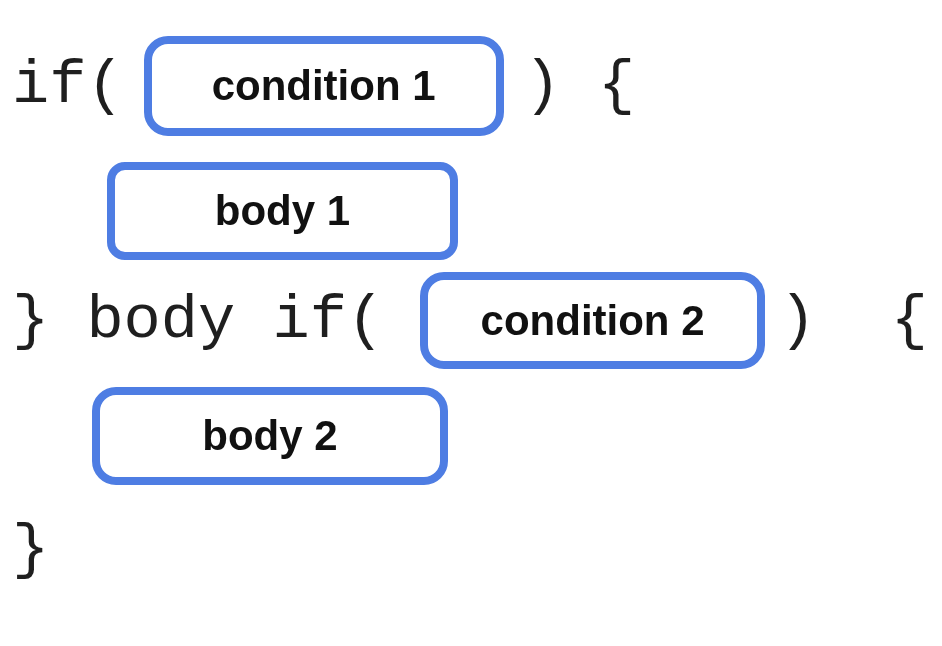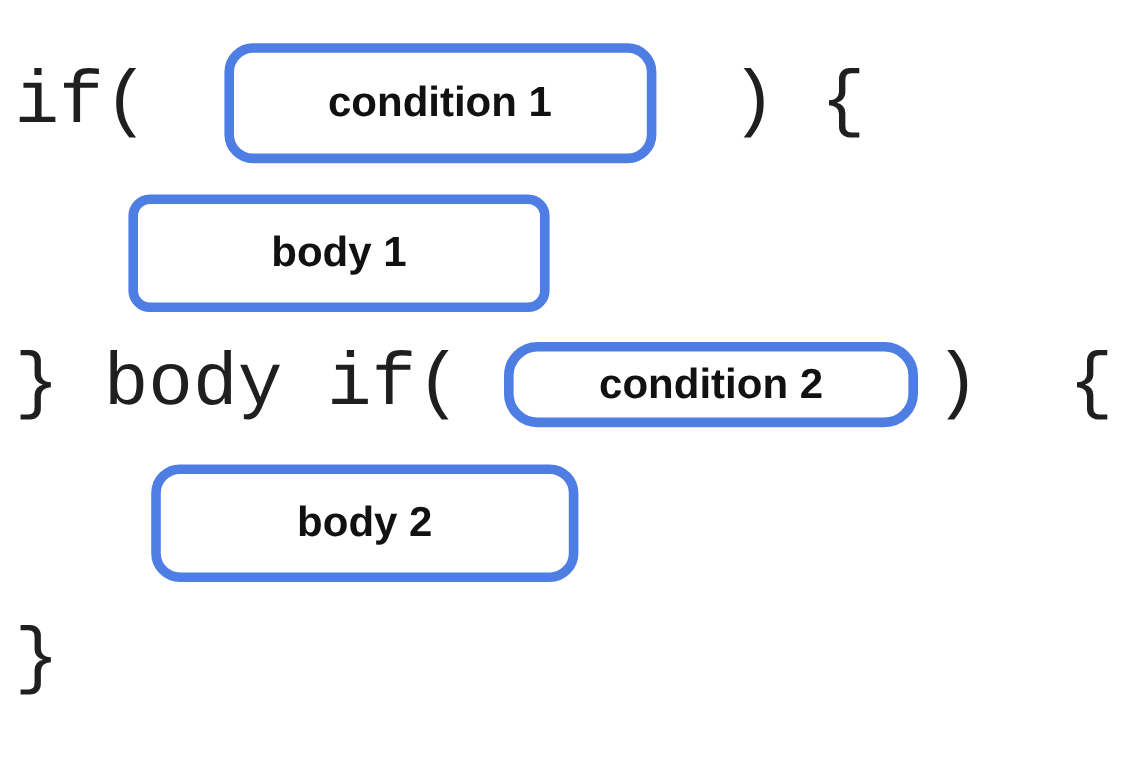--- a/index.html
+++ b/index.html
@@ -33,37 +33,37 @@
     border: 8px solid #4E7DE3;
     border-radius: 24px;
     display: flex;
     align-items: center;
     justify-content: center;
     flex: 0 0 auto;
   }
   .slot-label {
     font-family: "Liberation Sans", sans-serif;
     font-weight: 700;
-    font-size: 35px;
+    font-size: 42px;
     color: #111111;
     white-space: pre;
   }
   
-  .row1 { left: 12px; top: 36px; height: 100px; gap: 43px; }
+  .row1 { left: 12px; top: 36px; height: 100px; }
   .row1 .slot { width: 360px; height: 100px; margin-left: 20px; }
   .row1 .suffix { margin-left: 20px; }
   
   .row2 { left: 107px; top: 162px; height: 98px; }
   .row2 .slot { width: 351px; height: 98px; border-radius: 18px; }
   
   .row3 { left: 12px; top: 272px; height: 97px; }
-  .row3 .slot { width: 345px; height: 71px; margin-left: 36px; border-radius: 28px; }
+  .row3 .slot { width: 345px; height: 97px; margin-left: 36px; }
   .row3 .suffix { margin-left: 14px; }
   
-  .row4 { left: 92px; top: 387px; height: 98px; margin-left: 34px; }
+  .row4 { left: 92px; top: 387px; height: 98px; }
   .row4 .slot { width: 356px; height: 98px; }
   
   .row5 { left: 12px; top: 505px; height: 90px; }
 </style>
 </head>
 <body>
 
 <div class="canvas">
 
   <div class="row row1">

